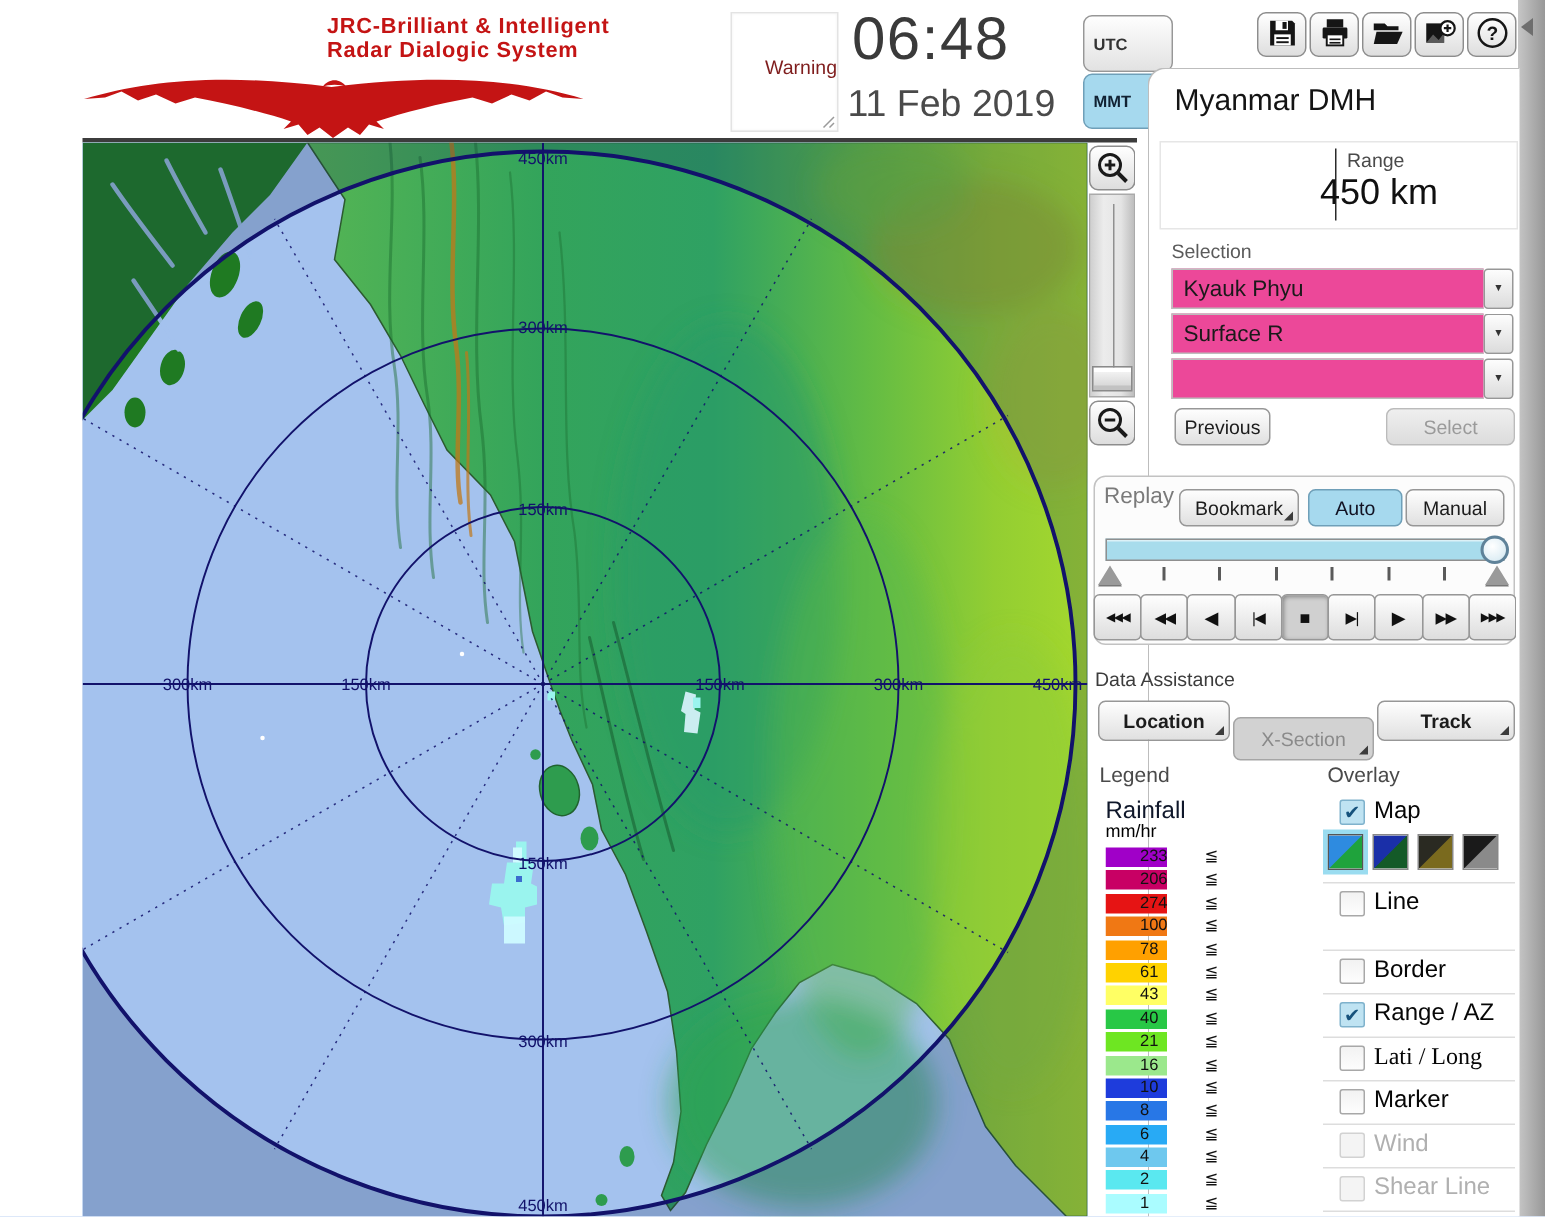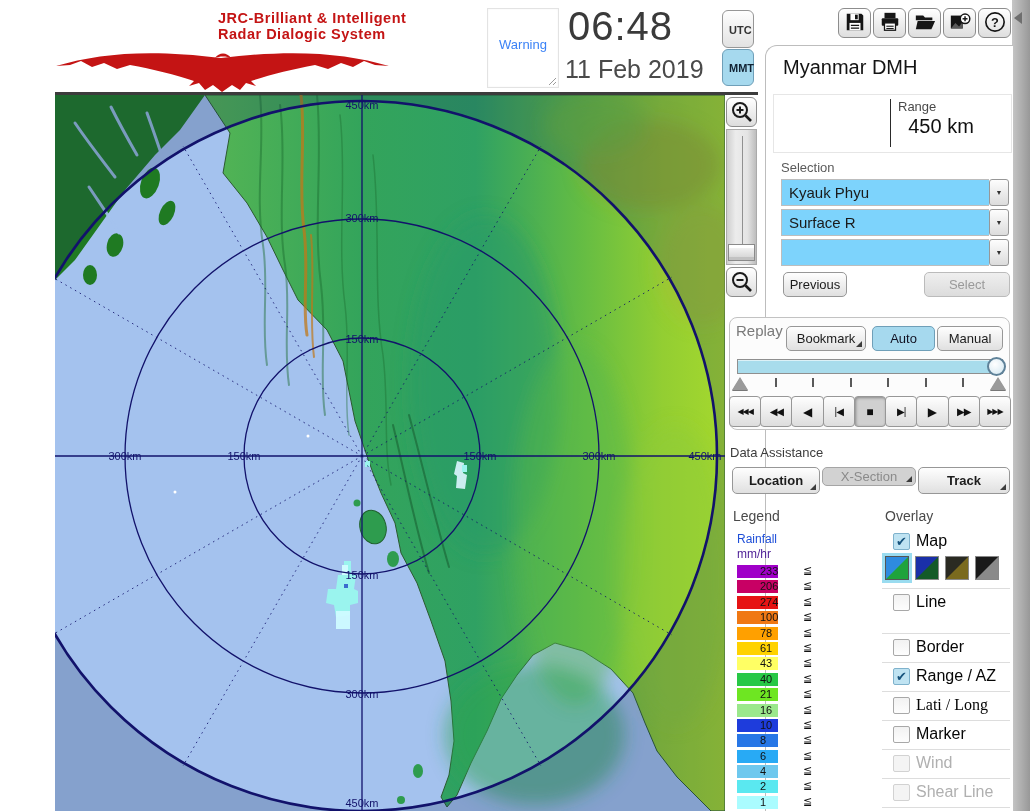--- a/index.html
+++ b/index.html
@@ -5,27 +5,27 @@
   html,body{margin:0;padding:0}
   body{font-family:"Liberation Sans","DejaVu Sans",sans-serif;background:#fff}
   #stage{position:relative;width:1030px;height:811px;overflow:hidden;background:#fff}
   .abs{position:absolute}
   
   #logo-title{left:56px;top:4px;font-family:"Liberation Serif","DejaVu Serif",serif;font-weight:bold;font-size:44px;letter-spacing:1px;color:#101010;line-height:44px}
   #logo-sub{left:218px;top:10px;color:#c41414;font-weight:bold;font-size:14.5px;line-height:16px;letter-spacing:.5px}
   #eagle{left:55px;top:46px}
   
   #warning-box{left:487px;top:8px;width:70px;height:78px;background:#fff;border:1px solid #e3e3e3;box-shadow:inset 0 0 2px rgba(0,0,0,.06)}
-  #warning-box span{position:absolute;left:0;right:0;top:28px;text-align:center;color:#3b82f6;font-size:13px}
+  #warning-box span{position:absolute;left:0;right:0;top:28px;text-align:right;color:#7f1d1d;font-size:13px}
   #warn-grip{position:absolute;right:1px;bottom:1px}
   
   #clock-time{left:568px;top:4px;font-size:40px;color:#3a3a3a;letter-spacing:1px}
   #clock-date{left:565px;top:55px;font-size:25px;color:#4a4a4a}
   
-  .tzbtn{position:absolute;left:722px;width:32px;border-radius:6px;font-size:11px;font-weight:bold;color:#333;text-align:left;border:1px solid #979797;background:linear-gradient(#fefefe,#e2e2e2);cursor:pointer;box-sizing:border-box}
+  .tzbtn{position:absolute;left:722px;width:60px;border-radius:6px;font-size:11px;font-weight:bold;color:#333;text-align:left;border:1px solid #979797;background:linear-gradient(#fefefe,#e2e2e2);cursor:pointer;box-sizing:border-box}
   #tz-utc{top:10px;height:38px;line-height:36px}
   #tz-mmt{top:49px;height:37px;line-height:35px;background:#a6d9ee;border-color:#6f9fb8;color:#123}
   
   #toolbar{left:838px;top:8px;display:flex;gap:2px}
   .icobtn{width:33px;height:30px;border-radius:6px;border:1px solid #8d8d8d;background:linear-gradient(#fff,#dedede);display:flex;align-items:center;justify-content:center;padding:0}
   
   #edge-strip{left:1012px;top:0;width:18px;height:811px;background:linear-gradient(90deg,#c6c6c6,#989898)}
   #edge-arrow{position:absolute;left:2px;top:12px;width:0;height:0;border-top:6px solid transparent;border-bottom:6px solid transparent;border-right:8px solid #6e6e6e}
   
   #map-topline{left:55px;top:92px;width:703px;height:3px;background:#3c3c3c}
@@ -35,24 +35,24 @@
   #zoom-in{top:97px}#zoom-out{top:267px}
   #vslider{left:726px;top:129px;width:31px;height:136px;background:linear-gradient(90deg,#cfcfcf,#ececec 30%,#e4e4e4 70%,#bdbdbd);border:1px solid #aaa;box-sizing:border-box}
   #vtrack{position:absolute;left:50%;top:6px;bottom:6px;width:1px;background:#909090}
   #vthumb{position:absolute;left:1px;right:1px;top:114px;height:15px;background:linear-gradient(#fafafa,#d0d0d0);border:1px solid #8a8a8a;box-shadow:inset 0 3px 0 #fff,inset 0 -3px 0 #c2c2c2}
   
   #panel{left:765px;top:45px;width:247px;height:766px;background:#fff;border-left:1px solid #bdbdbd;border-top:1px solid #bdbdbd;border-top-left-radius:12px}
   #station-title{left:783px;top:56px;font-size:20px;color:#141414}
   #range-box{left:773px;top:94px;width:237px;height:57px;background:#fff;border:1px solid #e6e6e6}
   #range-div{left:890px;top:99px;width:1px;height:48px;background:#2a2a2a}
   #range-label{left:898px;top:99px;font-size:13px;color:#4a4a4a}
-  #range-value{left:880px;top:115px;width:122px;text-align:center;font-size:20px;color:#101010}
+  #range-value{left:880px;top:115px;width:122px;text-align:left;font-size:24px;color:#101010}
   #selection-label{left:781px;top:160px;font-size:13px;color:#5a5a5a}
   .dd{position:absolute;left:781px;width:228px;height:27px;display:flex}
-  .ddfield{flex:1;border:1px solid #bdbdbd;border-right:none;background:#7dd3fc;font-size:15px;color:#1a1a1a;line-height:25px;padding-left:7px;overflow:hidden;white-space:nowrap}
+  .ddfield{flex:1;border:1px solid #bdbdbd;border-right:none;background:#ec4899;font-size:15px;color:#1a1a1a;line-height:25px;padding-left:7px;overflow:hidden;white-space:nowrap}
   .ddbtn{width:20px;height:27px;border:1px solid #979797;border-radius:3px;background:linear-gradient(#fdfdfd,#dcdcdc);font-size:7px;color:#333;padding:0}
   #dd1{top:179px}#dd2{top:209px}#dd3{top:239px}
   .btn{position:absolute;border:1px solid #979797;border-radius:5px;background:linear-gradient(#fefefe,#e0e0e0);font-size:13px;color:#1c1c1c;text-align:center;box-sizing:border-box;padding:0}
   .btn.dis{background:linear-gradient(#efefef,#dcdcdc);color:#9a9a9a;border-color:#bbb}
   .btn.gray{background:#d2d2d2;color:#8a8a8a;border-color:#a5a5a5}
   .btn.blue{background:#a6d9ee;border-color:#6f9fb8;color:#112}
   #btn-previous{left:783px;top:272px;width:64px;height:25px}
   #btn-select{left:924px;top:272px;width:86px;height:25px}
   .fold::after{content:"";position:absolute;right:3px;bottom:3px;width:0;height:0;border-left:6px solid transparent;border-bottom:6px solid #3c3c3c}
   
@@ -65,27 +65,27 @@
   #hthumb{left:987px;top:357px;width:19px;height:19px;border-radius:50%;background:radial-gradient(circle at 40% 35%,#ffffff,#dfeef5 70%,#b8cdd8);border:2px solid #5f8299;box-sizing:border-box}
   .tick{position:absolute;top:378px;width:2px;height:9px;background:#5a5a5a}
   .tri{position:absolute;top:377px;width:0;height:0;border-left:8px solid transparent;border-right:8px solid transparent;border-bottom:13px solid #9a9a9a;filter:drop-shadow(0 1px 0 #777)}
   #playback{left:729px;top:396px;width:281px;height:31px;display:flex}
   .pb{flex:1;border:1px solid #979797;border-radius:4px;margin-right:-1px;background:linear-gradient(#fefefe,#ddd);color:#111;display:flex;align-items:center;justify-content:center;padding:0;white-space:nowrap}
   .pb.pressed{background:#d0d0d0;box-shadow:inset 1px 1px 3px rgba(0,0,0,.35)}
   .g1{font-size:12px}.g2{font-size:10px;letter-spacing:-1px}.g3{font-size:8px;letter-spacing:-1px}
   
   #da-label{left:730px;top:445px;font-size:13px;color:#3c3c3c}
   #btn-location{left:732px;top:467px;width:88px;height:27px;font-weight:bold}
-  #btn-xsection{left:822px;top:467px;width:94px;height:19px}
+  #btn-xsection{left:822px;top:478px;width:94px;height:29px}
   #btn-track{left:918px;top:467px;width:92px;height:27px;font-weight:bold}
   
   #legend-label{left:733px;top:508px;font-size:14px;color:#4a4a4a}
   #overlay-label{left:885px;top:508px;font-size:14px;color:#4a4a4a}
-  #rainfall-l1{left:737px;top:532px;font-size:12px;color:#1d4ed8}
-  #rainfall-l2{left:737px;top:547px;font-size:12px;color:#4c1d95}
+  #rainfall-l1{left:737px;top:532px;font-size:16px;color:#0f172a}
+  #rainfall-l2{left:737px;top:547px;font-size:12px;color:#000000}
   #legend-entries{left:737px;top:564px;width:120px}
   .lgrow{position:relative;height:15.4px}
   .sw{position:absolute;left:0;top:1px;width:41px;height:13px}
   .lv{position:absolute;left:23px;top:1px;width:40px;text-align:left;font-size:11px;color:#111}
   .le{position:absolute;left:66px;top:0px;font-size:11px;color:#111}
   
   #overlay-items{left:885px;top:529px;width:125px}
   .ovrow{position:relative;height:29px}
   .ovsep{position:absolute;left:-3px;right:0;top:-2px;height:1px;background:#ddd}
   .cb{position:absolute;left:8px;top:4px;width:17px;height:17px;border:1px solid #a8a8a8;background:linear-gradient(#f2f2f2,#fdfdfd);box-sizing:border-box;font-size:13px;line-height:15px;text-align:center;color:#16527c;border-radius:2px}

